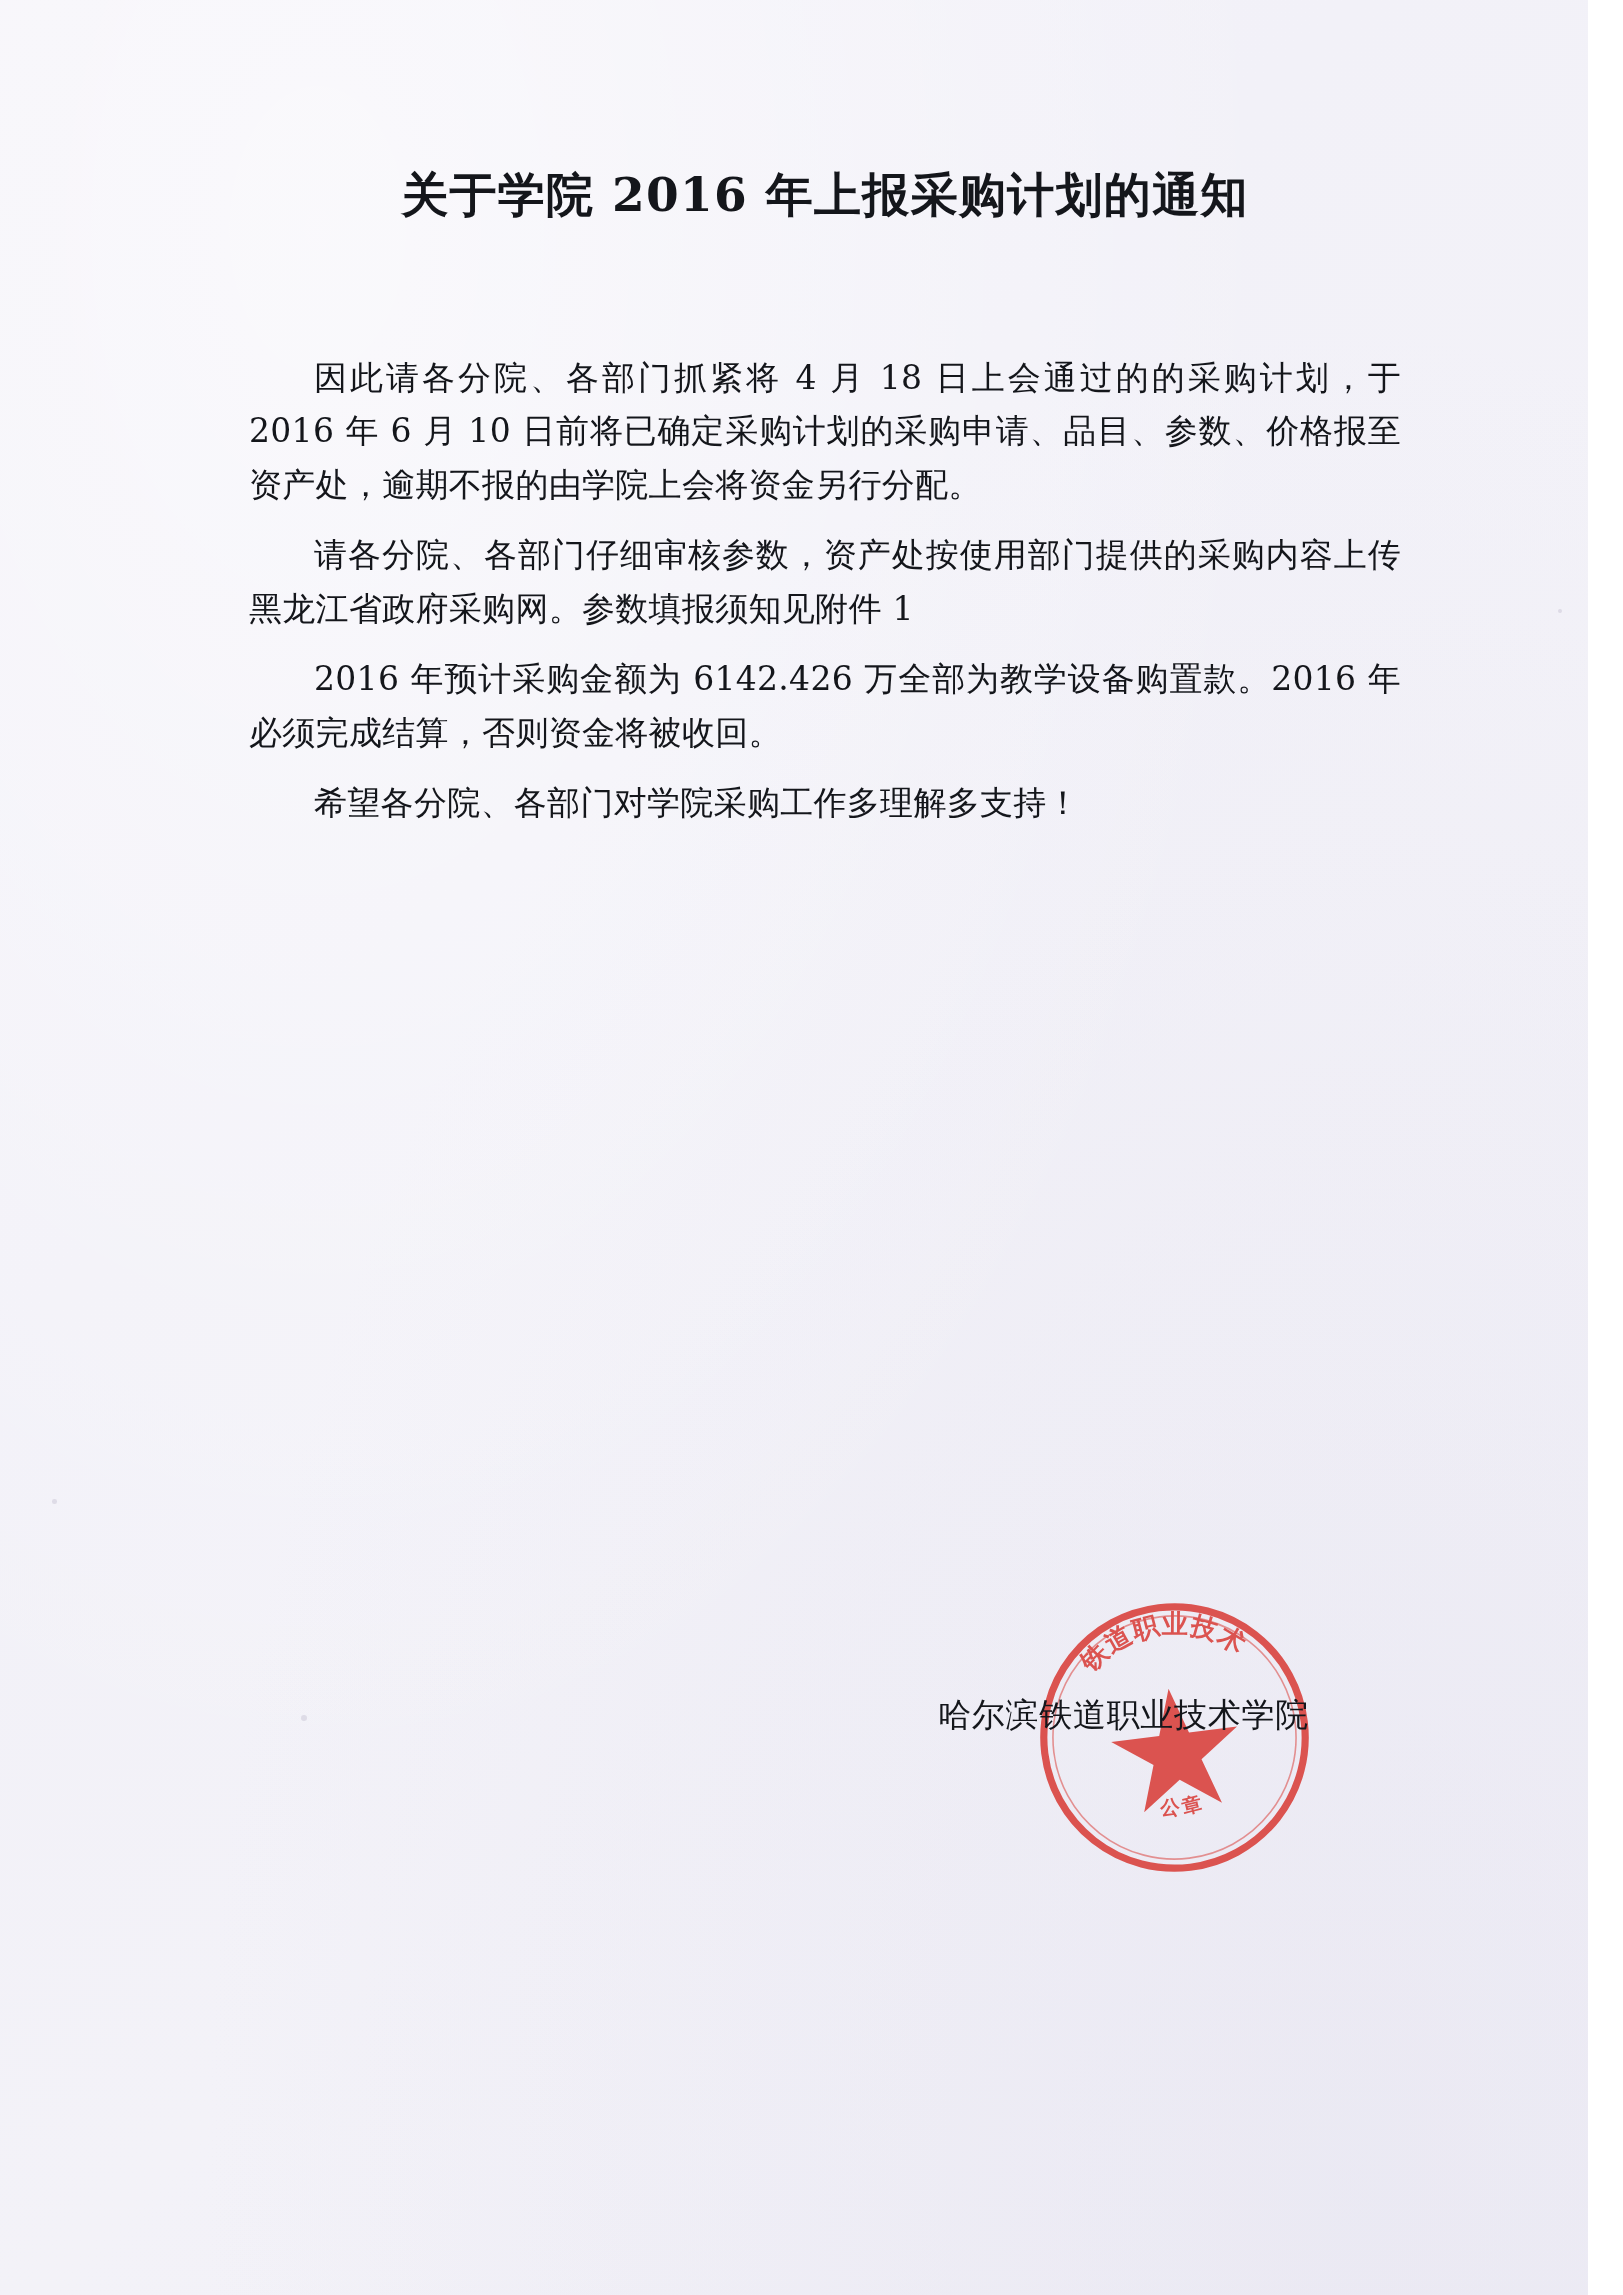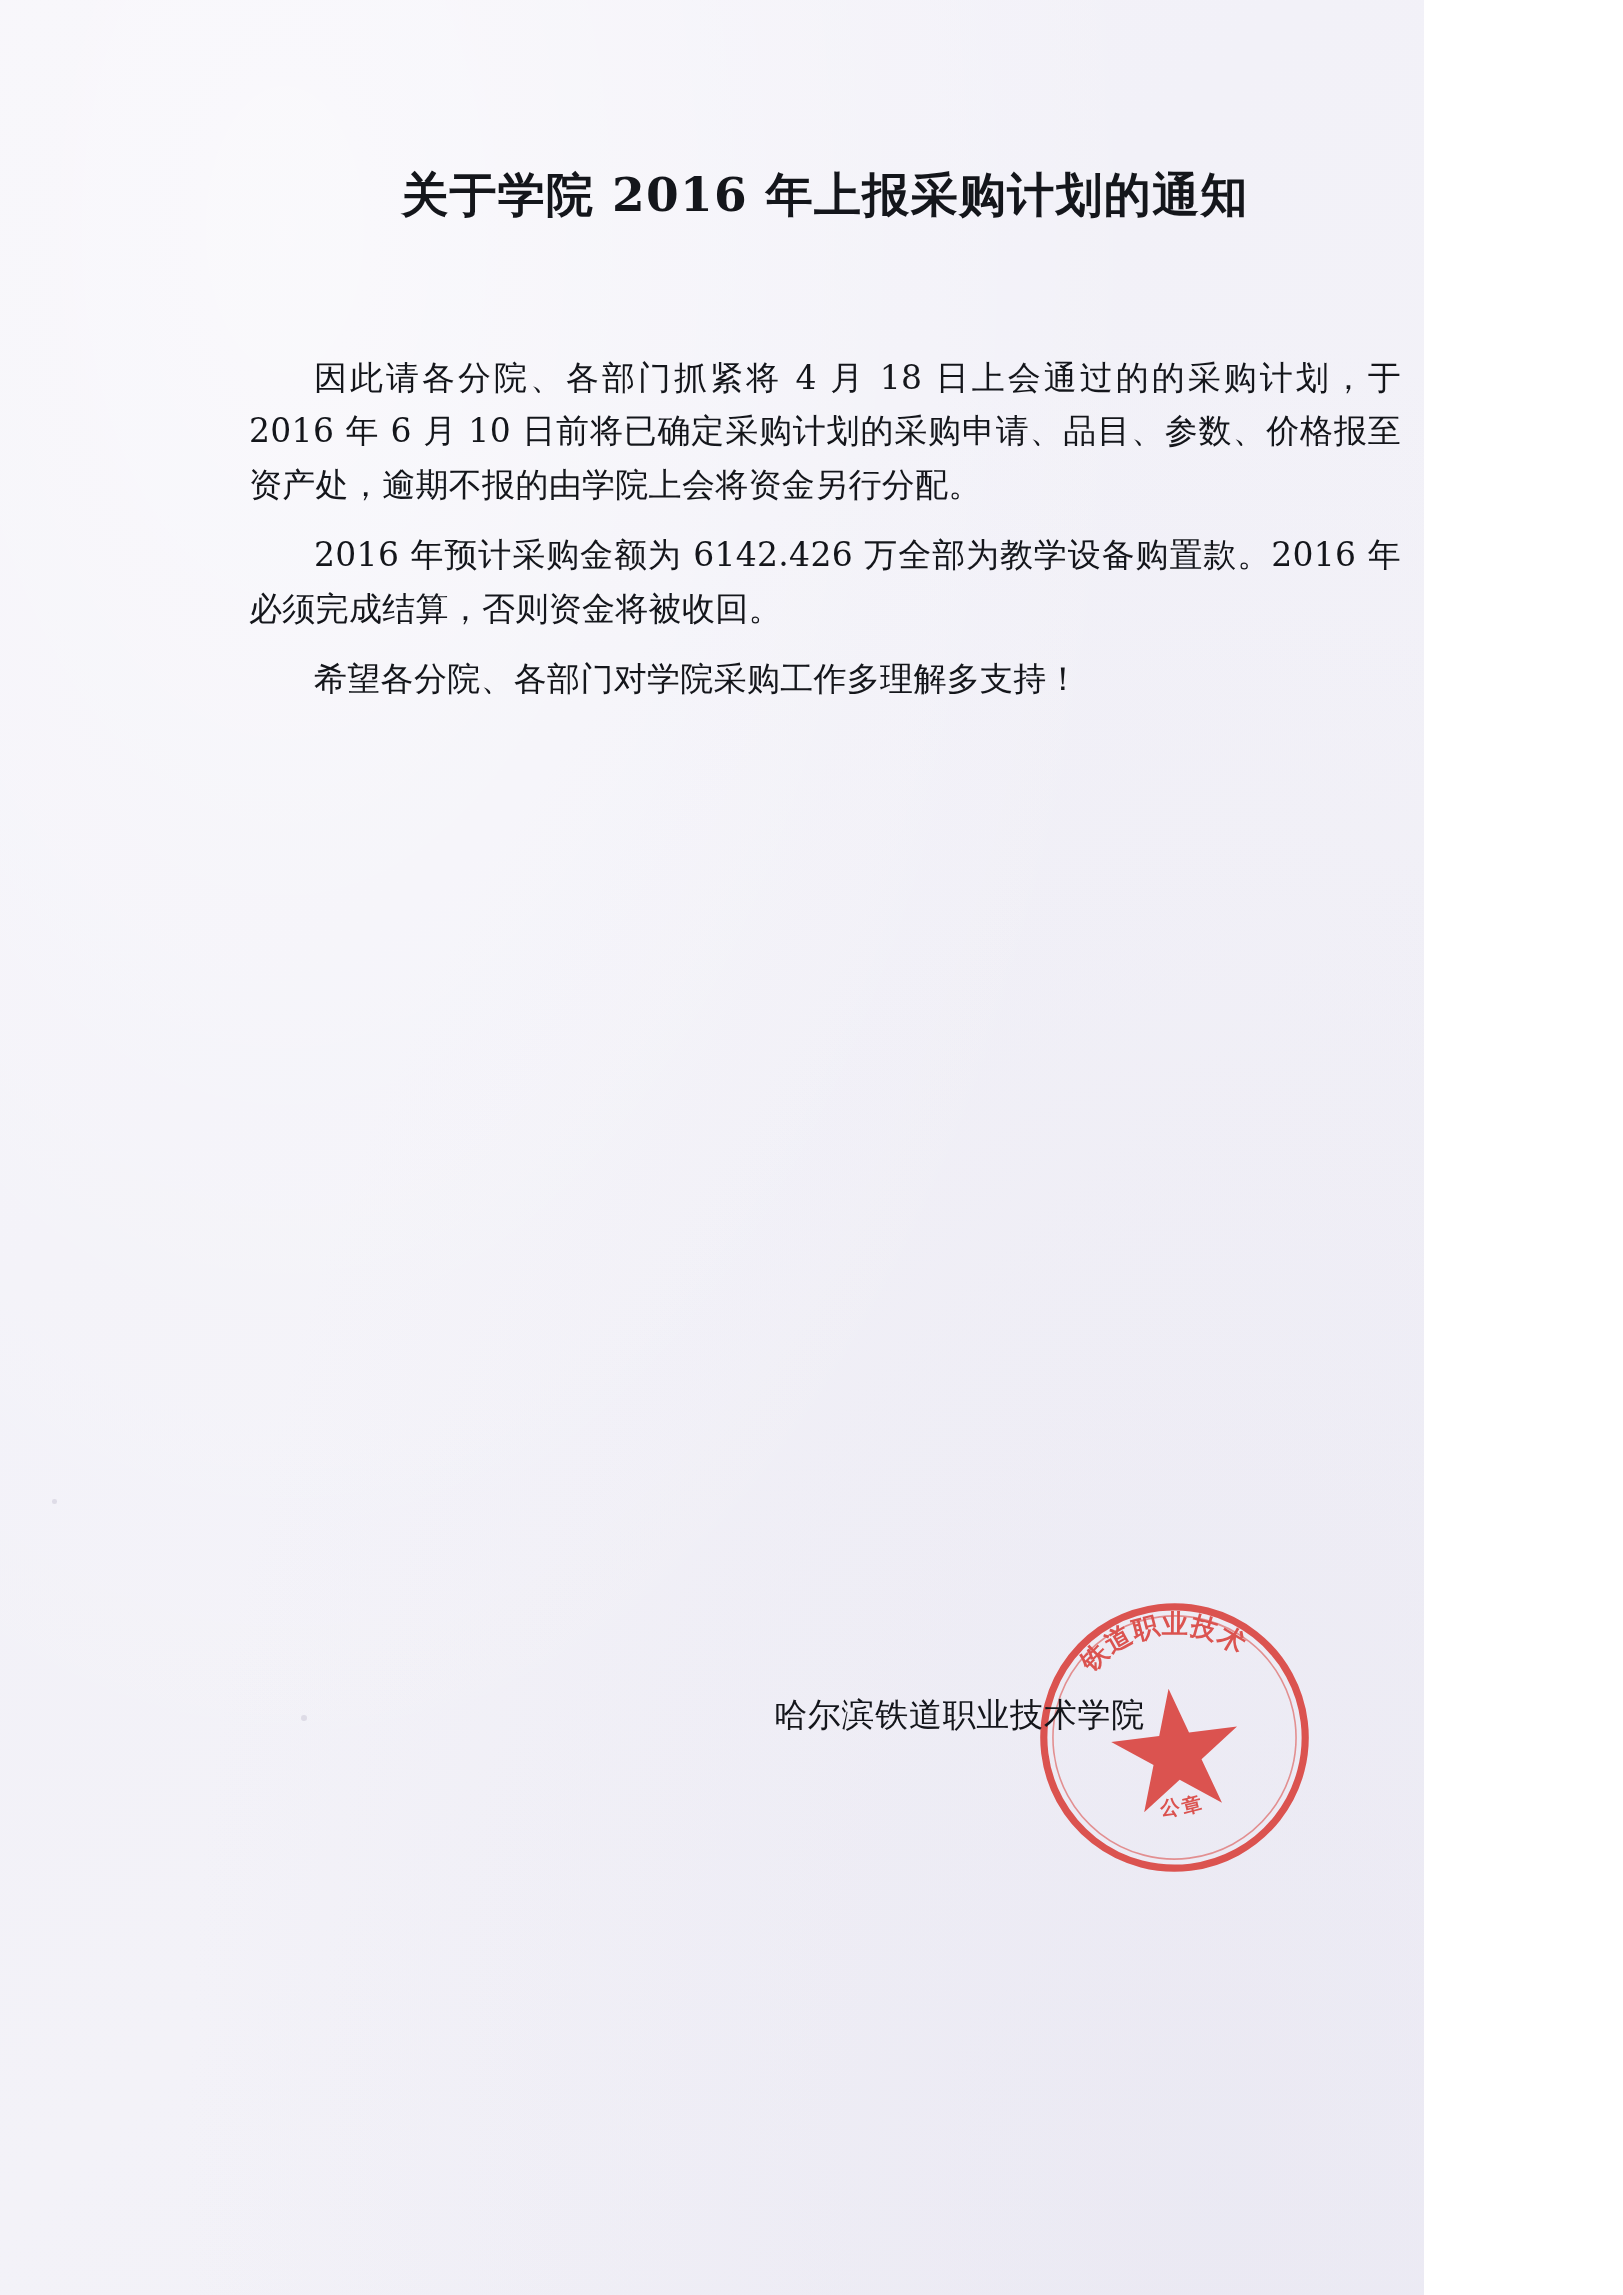--- a/index.html
+++ b/index.html
@@ -5,21 +5,21 @@
   html, body {
     margin: 0;
     padding: 0;
     background: #ffffff;
   }
   body {
     font-family: "DejaVu Serif", "Liberation Serif", serif;
   }
   .page {
     position: relative;
-    width: 1424px;
+    width: 1588px;
     height: 2295px;
     background: linear-gradient(135deg, #f4f2f9 0%, #f2f1f8 35%, #f3f2f8 60%, #f1f0f7 100%);
     overflow: hidden;
     box-sizing: border-box;
   }
   
   .page::before {
     content: "";
     position: absolute;
     inset: 0;
@@ -126,20 +126,21 @@
   <div class="speck" style="left:52px; top:1499px; width:4.6px; height:4.6px;"></div>
   <div class="speck" style="left:301px; top:1715px; width:5.9px; height:5.9px;"></div>
   <div class="speck" style="left:1558px; top:609px; width:3.9px; height:3.9px;"></div>
 
   <div class="content">
 
     <h1 class="doc-title">关于学院 2016 年上报采购计划的通知</h1>
 
 
     <p class="para">因此请各分院、各部门抓紧将 4 月 18 日上会通过的的采购计划，于 2016 年 6 月 10 日前将已确定采购计划的采购申请、品目、参数、价格报至资产处，逾期不报的由学院上会将资金另行分配。</p>
+    <p class="para">请各分院、各部门仔细审核参数，资产处按使用部门提供的采购内容上传黑龙江省政府采购网。参数填报须知见附件 1</p>
     <p class="para">2016 年预计采购金额为 6142.426 万全部为教学设备购置款。2016 年必须完成结算，否则资金将被收回。</p>
     <p class="para last">希望各分院、各部门对学院采购工作多理解多支持！</p>
 
   </div>
 
   <div class="seal">
     <svg viewBox="0 0 430 430" xmlns="http://www.w3.org/2000/svg">
       <circle cx="215" cy="215" r="200" fill="none" stroke="#d8322c" stroke-width="11"></circle>
       <circle cx="215" cy="215" r="186" fill="none" stroke="#d8322c" stroke-width="2.5" opacity="0.6"></circle>
 

